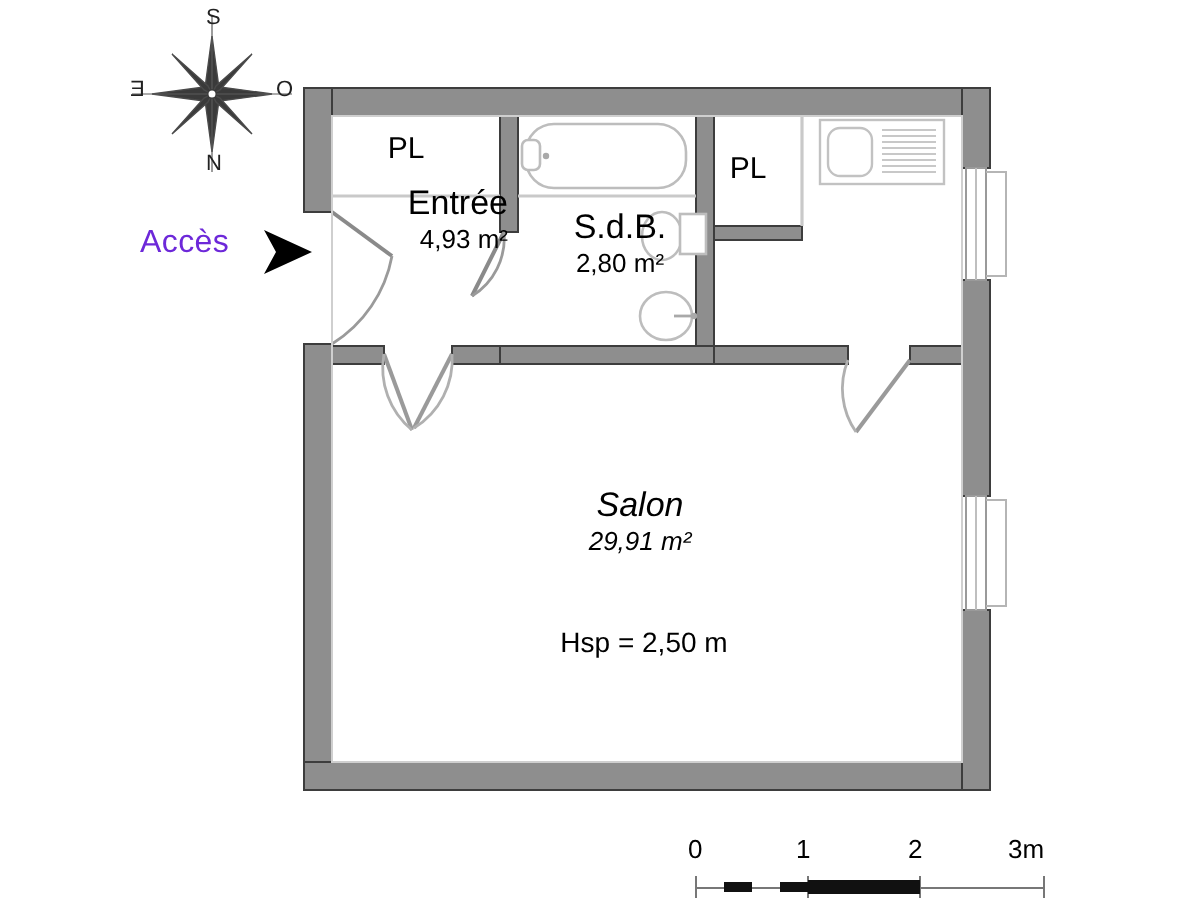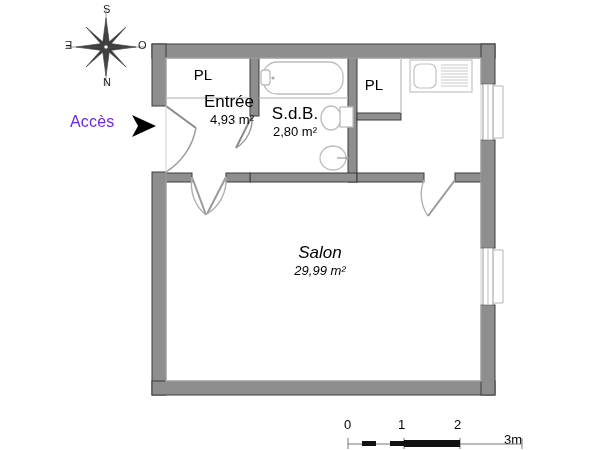--- a/index.html
+++ b/index.html
@@ -35,33 +35,33 @@
   #plan{position:absolute;left:0;top:0;width:600px;height:450px;}
 
   
   .rlabel{position:absolute;text-align:center;white-space:nowrap;color:#000;}
   .rname{font-size:17px;line-height:20px;}
   .rarea{font-size:13px;line-height:16px;}
   .pl{font-size:15px;line-height:17px;}
 
   #lbl-pl1{left:178px;top:66px;width:50px;}
   #lbl-entree{left:168px;top:92px;width:86px;text-align:right;}
-  #lbl-sdb{left:252px;top:104px;width:86px;}
+  #lbl-sdb{left:267px;top:104px;width:86px;}
   #lbl-pl2{left:356px;top:76px;width:36px;}
   #lbl-cuisine{left:372px;top:100px;width:98px;}
   #lbl-salon{left:272px;top:243px;width:96px;font-style:italic;}
   #lbl-hsp{left:262px;top:313px;width:120px;font-size:14px;line-height:17px;}
 
   
   #scale{position:absolute;left:336px;top:418px;width:200px;height:30px;}
   #scale .s-num{position:absolute;top:0px;font-size:13px;line-height:14px;color:#000;}
   #scale .s-0{left:8px;}
   #scale .s-1{left:62px;}
   #scale .s-2{left:118px;}
-  #scale .s-3{left:168px;margin-top:15px;}
+  #scale .s-3{left:168px;}
 </style>
 </head>
 <body>
 
 <div id="stage">
 
   <div id="compass">
     <svg width="92" height="88" viewBox="0 0 92 88">
       <g stroke="#4a4a4a" stroke-width="0.7" fill="#3a3a3a">
 
@@ -227,23 +227,24 @@
 
   <div class="rlabel" id="lbl-pl2">
     <div class="pl">PL</div>
   </div>
 
   <div class="rlabel" id="lbl-cuisine">
   </div>
 
   <div class="rlabel" id="lbl-salon">
     <div class="rname">Salon</div>
-    <div class="rarea">29,99 m²</div>
-  </div>
-
+    <div class="rarea">29,91 m²</div>
+  </div>
+
+  <div class="rlabel" id="lbl-hsp">Hsp = 2,50 m</div>
 
   <div id="scale">
     <span class="s-num s-0">0</span>
     <span class="s-num s-1">1</span>
     <span class="s-num s-2">2</span>
     <span class="s-num s-3">3m</span>
     <svg width="200" height="16" viewBox="0 0 200 16" style="position:absolute;left:0;top:16px;">
       <line x1="12" y1="10" x2="186" y2="10" stroke="#777" stroke-width="1"></line>
       <line x1="12" y1="4" x2="12" y2="15" stroke="#777" stroke-width="1"></line>
       <line x1="68" y1="4" x2="68" y2="15" stroke="#777" stroke-width="1"></line>

